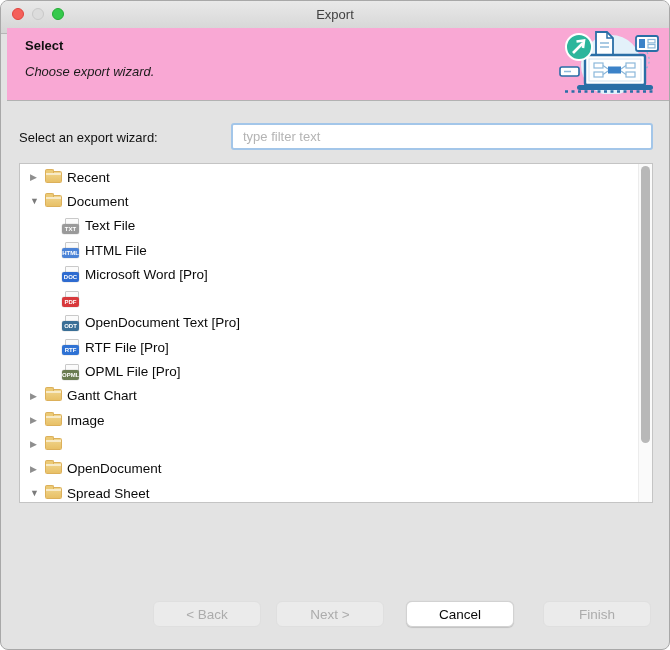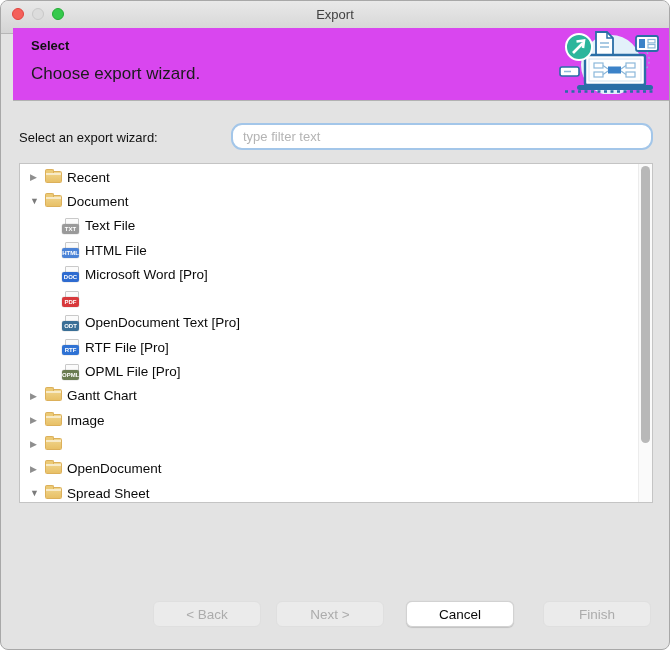--- a/index.html
+++ b/index.html
@@ -18,31 +18,31 @@
   .light { width:12px; height:12px; border-radius:50%; }
   .light.close { background:#f4605a; border:1px solid #e0443e; }
   .light.min   { background:#dcdcdc; border:1px solid #c8c8c8; }
   .light.zoomb { background:#35c94c; border:1px solid #24ab35; }
   .win-title {
     position:absolute; top:0; left:0; right:0; height:27px; line-height:27px;
     text-align:center; font-size:13px; color:#3f3f3f;
   }
   
   .header {
-    position:absolute; top:27px; left:12px; right:0; height:73px;
-    background:#d946ef; border-bottom:1px solid #b2b2b2;
+    position:absolute; top:27px; left:6px; right:0; height:73px;
+    background:#f9a8d4; border-bottom:1px solid #b2b2b2;
   }
   .header h1 { position:absolute; top:10px; left:18px; font-size:13px; font-weight:bold; color:#111; }
-  .header p  { position:absolute; top:36px; left:18px; font-size:17px; color:#1b1b1b; }
+  .header p  { position:absolute; top:36px; left:18px; font-size:13px; color:#1b1b1b;font-style:italic; }
   .illustration { position:absolute; top:2px; right:8px; width:102px; height:64px; }
   
   .filter-label { position:absolute; top:129px; left:18px; font-size:13px; color:#111; }
   .filter-input {
     position:absolute; top:122px; left:230px; width:422px; height:27px;
-    border:2px solid #a3c6e9; border-radius:11px; background:#fff;
+    border:2px solid #a3c6e9; border-radius:3px; background:#fff;
     font-size:13px; color:#333; padding:0 10px; outline:none;
     font-family:"Liberation Sans","DejaVu Sans",sans-serif;
   }
   .filter-input::placeholder { color:#b4b4b4; }
   
   .tree-box {
     position:absolute; top:162px; left:18px; width:634px; height:340px;
     background:#ffffff; border:1px solid #c4c4c4; overflow:hidden;
   }
   .tree { position:absolute; top:1px; left:0; right:14px; }

